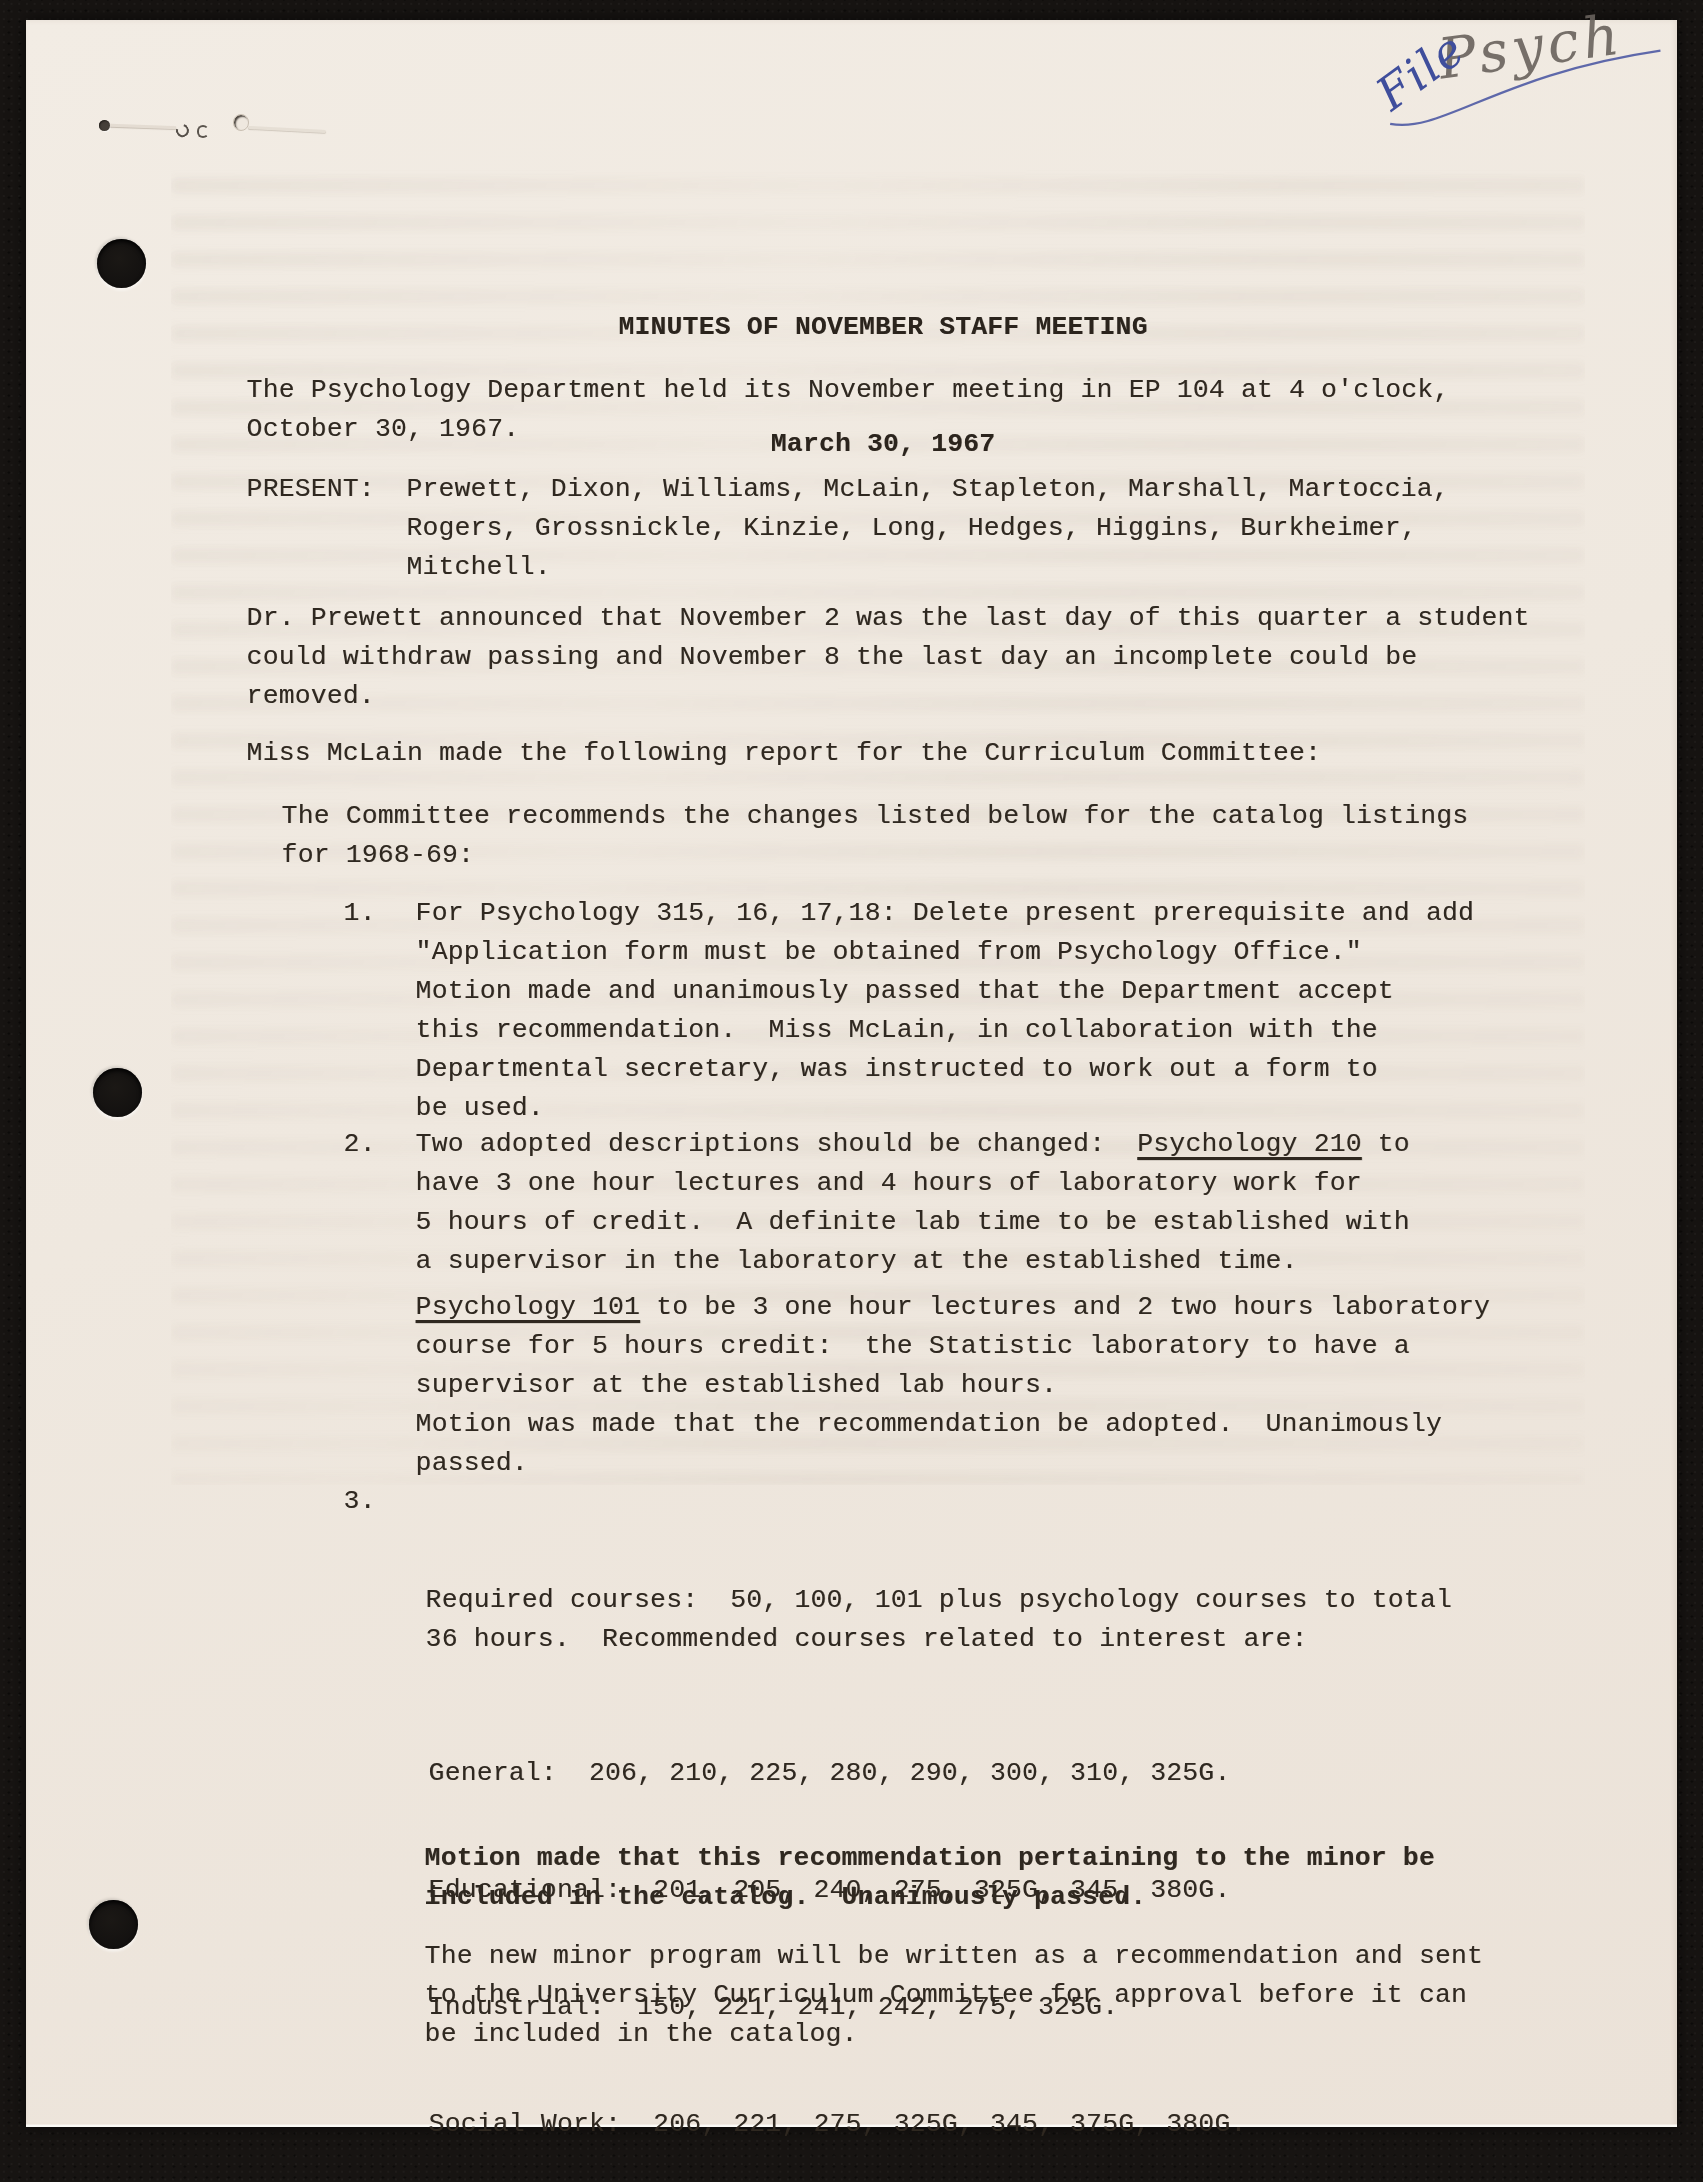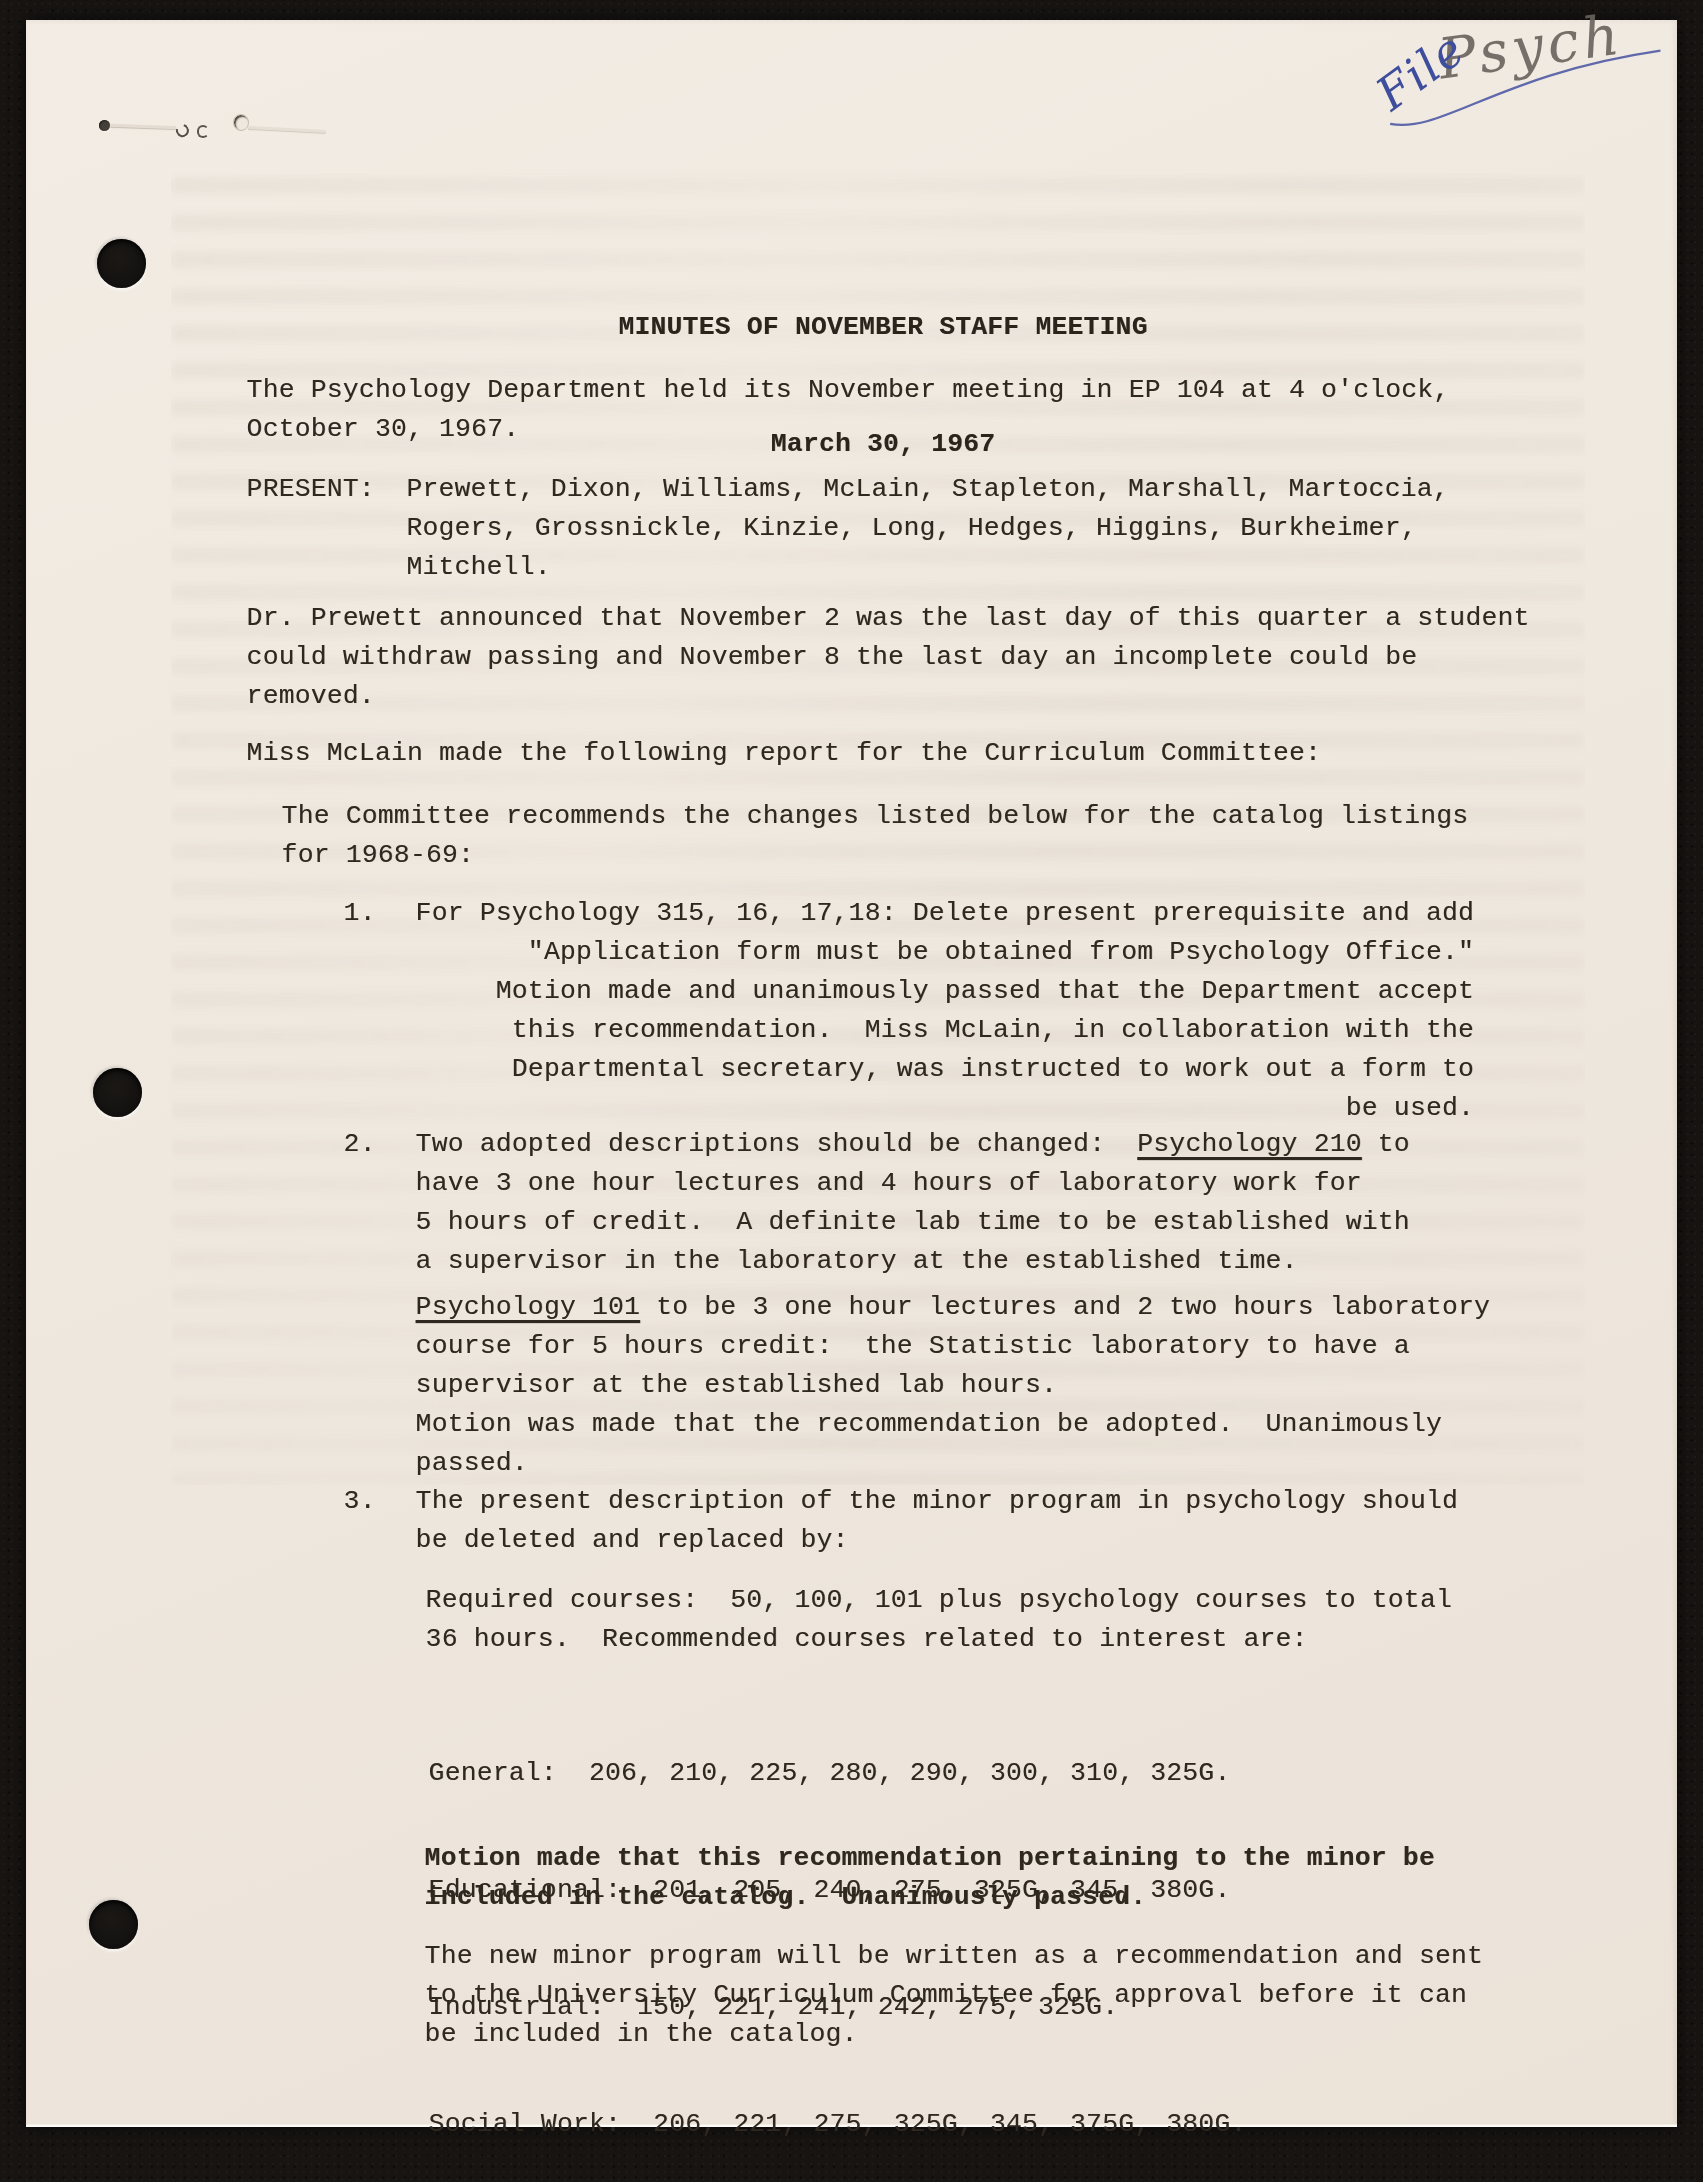--- a/index.html
+++ b/index.html
@@ -87,42 +87,40 @@
   <div class="typed" style="left:221px;top:579px;">Dr. Prewett announced that November 2 was the last day of this quarter a student
 could withdraw passing and November 8 the last day an incomplete could be
 removed.</div>
 
   <div class="typed" style="left:221px;top:714px;text-align:right;">Miss McLain made the following report for the Curriculum Committee:</div>
 
   <div class="typed" style="left:256px;top:777px;">The Committee recommends the changes listed below for the catalog listings
 for 1968-69:</div>
 
   <div class="typed item-num" style="left:318px;top:874px;">1.</div>
-  <div class="typed" style="left:390px;top:874px;text-align:right;">For Psychology 315, 16, 17,18: Delete present prerequisite and add
+  <div class="typed" style="left:390px;top:874px;">For Psychology 315, 16, 17,18: Delete present prerequisite and add
 "Application form must be obtained from Psychology Office."
 Motion made and unanimously passed that the Department accept
 this recommendation.  Miss McLain, in collaboration with the
 Departmental secretary, was instructed to work out a form to
 be used.</div>
 
   <div class="typed item-num" style="left:318px;top:1105px;">2.</div>
   <div class="typed" style="left:390px;top:1105px;width:1090px;"><span>Two adopted descriptions should be changed:  </span><span class="u">Psychology 210</span><span> to
 have 3 one hour lectures and 4 hours of laboratory work for
 5 hours of credit.  A definite lab time to be established with
 a supervisor in the laboratory at the established time.</span></div>
 
   <div class="typed" style="left:390px;top:1268px;width:1107px;"><span class="u">Psychology 101</span><span> to be 3 one hour lectures and 2 two hours laboratory
 course for 5 hours credit:  the Statistic laboratory to have a
 supervisor at the established lab hours.
 Motion was made that the recommendation be adopted.  Unanimously
 passed.</span></div>
 
   <div class="typed item-num" style="left:318px;top:1462px;">3.</div>
-  <div class="typed" style="left:390px;top:1462px;">The present description of the minor program in psychology should
-be deleted and replaced by:</div>
 
   <div class="typed" style="left:400px;top:1561px;">Required courses:  50, 100, 101 plus psychology courses to total
 36 hours.  Recommended courses related to interest are:</div>
 
   <div class="typed" style="left:403px;top:1656px;">
     <div>General:  206, 210, 225, 280, 290, 300, 310, 325G.</div>
     <div>Educational:  201, 205, 240, 275, 325G, 345, 380G.</div>
     <div>Industrial:  150, 221, 241, 242, 275, 325G.</div>
     <div>Social Work:  206, 221, 275, 325G, 345, 375G, 380G.</div>
   </div>

